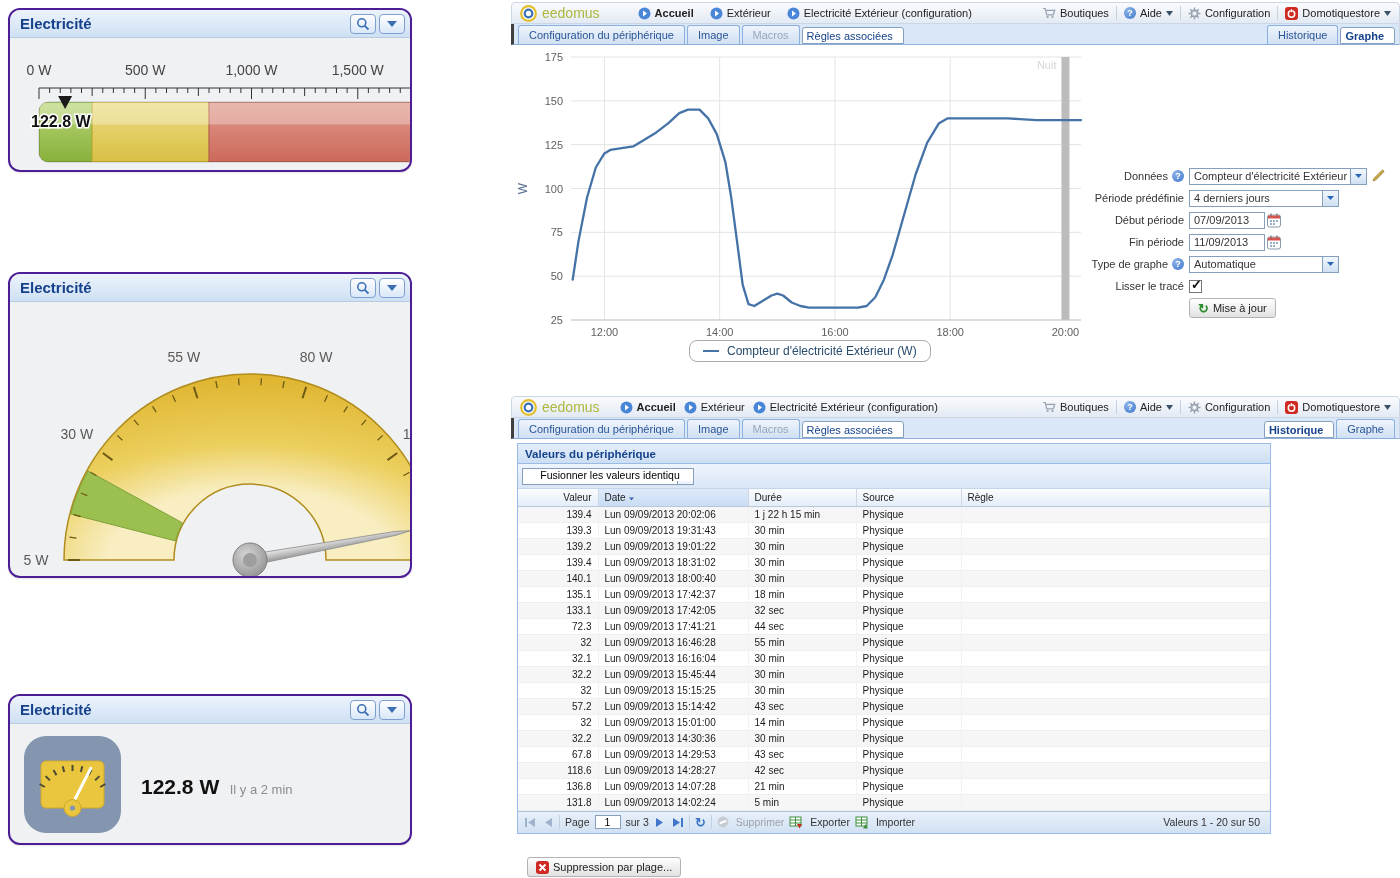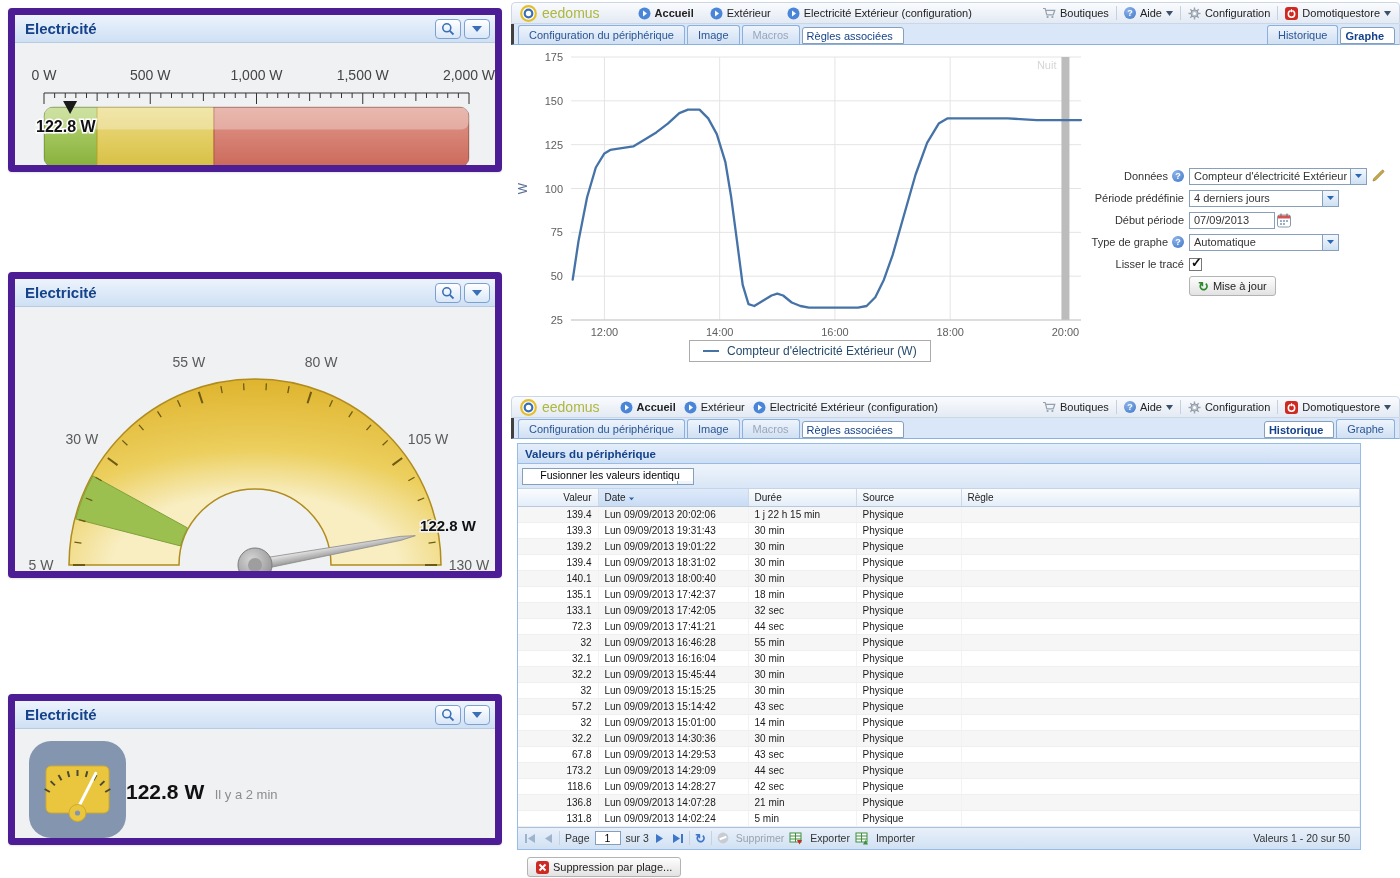--- a/index.html
+++ b/index.html
@@ -1,32 +1,32 @@
 <!DOCTYPE html>
 <html><head>
 <meta charset="utf-8">
 <style>
   * { box-sizing: border-box; margin: 0; padding: 0; }
   html,body { width:1400px; height:878px; background:#fff; font-family:"Liberation Sans",sans-serif; position:relative; overflow:hidden; }
 
   
-  .widget { position:absolute; left:8px; width:494px; border:7px solid #4c1d95; border-radius:4px; background:#f0f1f3; box-shadow:0 1px 2px rgba(0,0,0,.10); overflow:hidden; }
+  .widget { position:absolute; left:8px; width:404px; border:2px solid #4c1d95; border-radius:12px; background:#f0f1f3; box-shadow:0 1px 2px rgba(0,0,0,.10); overflow:hidden; }
   #w1 { top:8px;  height:164px; }
   #w2 { top:272px; height:306px; }
   #w3 { top:694px; height:151px; }
   .widget-header { height:28px; background:linear-gradient(#ecf3fc,#cfe0f4); border-bottom:1px solid #b7cbe3; display:flex; align-items:center; padding:0 5px 0 10px; }
   .widget-title { font-size:15px; font-weight:bold; color:#15428b; flex:1; }
   .hbtn { width:26px; height:20px; border:1px solid #7ea0cf; border-radius:4px; background:linear-gradient(#ffffff,#d9e7f8); display:flex; align-items:center; justify-content:center; margin-left:3px; cursor:pointer; }
   .w-body { position:relative; }
   .w-body svg { display:block; }
   .lgl { fill:#444; font-size:14px; }
   .lgv { fill:#111; font-size:16px; font-weight:bold; paint-order:stroke; stroke:#ffffff; stroke-width:3px; }
   .rgl { fill:#5a5a5a; font-size:14px; }
   .rgv { fill:#111; font-size:15px; font-weight:bold; paint-order:stroke; stroke:#f0f1f3; stroke-width:3px; }
-  .w3-body { display:flex; align-items:center; padding:12px 0 0 14px; }
+  .w3-body { display:flex; align-items:center; gap:20px; padding:12px 0 0 14px; }
   .w3-val { font-size:21px; font-weight:bold; color:#111; }
   .w3-ago { font-size:13px; color:#8d8d8d; margin-left:6px; }
 
   
   .rpanel { position:absolute; left:511px; width:889px; background:#fff; }
   #panel-top { top:0; height:392px; }
   #panel-bottom { top:394px; height:484px; }
   .nav { height:22px; margin-top:2px; background:linear-gradient(#fafbfd,#e3eaf4); border:1px solid #ccd7e6; border-radius:4px 4px 0 0; display:flex; align-items:center; font-size:11px; color:#222; padding:0 8px; }
   .brand { display:flex; align-items:center; gap:5px; margin-right:38px; }
   .brand-name { color:#aeb73e; font-size:14px; }
@@ -47,39 +47,39 @@
   .content { position:relative; background:#fff; }
   #content-top { height:347px; }
   #content-bottom { height:438px; }
 
   
   #chart-svg { position:absolute; left:2px; top:0; }
   .grid { stroke:#e4e4e4; stroke-width:1; }
   .ytick,.xtick { fill:#606060; font-size:11px; }
   .ytitle { fill:#5a6f94; font-size:12px; }
   .nuit { fill:#d6d6d6; font-size:11px; }
-  .legend { position:absolute; left:178px; top:295px; border:1px solid #ababab; border-radius:0; padding:3px 13px; background:#fff; display:flex; align-items:center; gap:8px; font-size:12px; color:#274b6d; }
+  .legend { position:absolute; left:178px; top:295px; border:1px solid #ababab; border-radius:8px; padding:3px 13px; background:#fff; display:flex; align-items:center; gap:8px; font-size:12px; color:#274b6d; }
   .legend-dash { width:16px; height:0; border-top:2px solid #4572a7; }
 
   
   .gform { position:absolute; left:568px; top:120px; width:316px; font-size:11px; color:#333; }
   .frow { display:flex; align-items:center; height:22px; }
   .flabel { width:110px; flex:none; text-align:right; padding-right:5px; display:flex; justify-content:flex-end; align-items:center; gap:4px; white-space:nowrap; }
   .sel { height:17px; border:1px solid #86a0bc; background:#fff; display:flex; align-items:center; font-size:11px; padding-left:4px; overflow:hidden; white-space:nowrap; cursor:pointer; }
   .sel .trig { margin-left:auto; width:16px; height:100%; flex:none; background:linear-gradient(#f2f7fd,#cfe0f3); border-left:1px solid #86a0bc; display:flex; align-items:center; justify-content:center; }
-  .datefield { width:86px; height:17px; border:1px solid #86a0bc; background:#fff; font-size:11px; padding:0 4px; display:flex; align-items:center; }
+  .datefield { width:76px; height:17px; border:1px solid #86a0bc; background:#fff; font-size:11px; padding:0 4px; display:flex; align-items:center; }
   .calbtn { margin-left:2px; cursor:pointer; display:flex; }
   .cb { width:13px; height:13px; border:1px solid #777; background:#fff; position:relative; cursor:pointer; }
   .cb .mark { position:absolute; left:1px; top:-4px; font-size:13px; font-weight:bold; color:#111; }
   .btn { height:20px; border:1px solid #b3b3b3; border-radius:3px; background:linear-gradient(#fefefe,#e2e2e2); display:inline-flex; align-items:center; gap:4px; padding:0 8px; font-size:11px; color:#222; cursor:pointer; }
   .refresh-txt { color:#3f76c8; font-size:13px; font-weight:bold; line-height:11px; }
   .refresh-txt.green { color:#2c8a2c; }
 
   
-  .gridpanel { position:absolute; left:6px; top:4px; width:844px; border:1px solid #99bbe8; background:#fff; }
+  .gridpanel { position:absolute; left:6px; top:4px; width:754px; border:1px solid #99bbe8; background:#fff; }
   .gtitle { height:20px; background:linear-gradient(#e4eefb,#cddef3); border-bottom:1px solid #99bbe8; color:#15428b; font-weight:bold; font-size:11.5px; display:flex; align-items:center; padding-left:7px; }
   .gtoolbar { height:25px; background:linear-gradient(#eef4fc,#d9e6f6); border-bottom:1px solid #c3d5ea; display:flex; align-items:center; padding-left:4px; }
   .combo { width:172px; height:17px; border:1px solid #86a0bc; background:#fff; display:flex; align-items:center; font-size:10.5px; padding-left:4px; overflow:hidden; white-space:nowrap; cursor:pointer;flex-direction:column; }
   .combo .trig { margin-left:auto; width:16px; height:100%; flex:none; background:linear-gradient(#f2f7fd,#cfe0f3); border-left:1px solid #86a0bc; display:flex; align-items:center; justify-content:center; }
   table.grid { width:100%; border-collapse:collapse; table-layout:fixed; font-size:10px; color:#1a1a1a; }
   .grid th { height:17px; background:linear-gradient(#fbfcfd,#e3edf9); border-right:1px solid #cfd9e6; border-bottom:1px solid #b9c9dd; font-weight:normal; text-align:left; padding:0 6px; color:#222; white-space:nowrap; cursor:pointer; }
   .grid th.sorted { background:linear-gradient(#dfeafa,#c8dcf4); }
   .grid th.num, .grid td.num { text-align:right; }
   .grid td { height:15px; line-height:15px; border-bottom:1px solid #efefef; border-right:1px solid #f2f2f2; padding:0 6px; white-space:nowrap; overflow:hidden; }
   .grid tbody tr:nth-child(odd) td { background:#f6f6f6; }
@@ -473,20 +473,41 @@
                 <rect x="6" y="7" width="2" height="2"></rect>
                 <rect x="9" y="7" width="2" height="2"></rect>
                 <rect x="3" y="10" width="2" height="2"></rect>
                 <rect x="6" y="10" width="2" height="2"></rect>
               </g>
             </svg>
           </span>
       </div>
       <div class="frow">
         <span class="flabel">
+            <span>Fin période</span>
+          </span>
+        <span class="datefield">11/09/2013</span>
+        <span class="calbtn">
+            <svg width="14" height="15">
+              <rect x="0.5" y="2" width="13" height="12" rx="2" fill="#fff" stroke="#8a9aaa"></rect>
+              <rect x="1" y="2.5" width="12" height="3" fill="#d9534f"></rect>
+              <line x1="4" y1="0.5" x2="4" y2="3.5" stroke="#666"></line>
+              <line x1="10" y1="0.5" x2="10" y2="3.5" stroke="#666"></line>
+              <g fill="#9ab0c4">
+                <rect x="3" y="7" width="2" height="2"></rect>
+                <rect x="6" y="7" width="2" height="2"></rect>
+                <rect x="9" y="7" width="2" height="2"></rect>
+                <rect x="3" y="10" width="2" height="2"></rect>
+                <rect x="6" y="10" width="2" height="2"></rect>
+              </g>
+            </svg>
+          </span>
+      </div>
+      <div class="frow">
+        <span class="flabel">
             <span>Type de graphe</span>
             <span class="help-ball">?</span>
           </span>
         <span class="sel" style="width:150px">
             <span>Automatique</span>
             <span class="trig">
               <svg width="7" height="4">
                 <path d="M0 0 H7 L3.5 4 Z" fill="#2a66b8"></path>
               </svg>
             </span>
@@ -731,27 +752,20 @@
               <td class="num">32.2</td>
               <td>Lun 09/09/2013 14:30:36</td>
               <td>30 min</td>
               <td>Physique</td>
               <td></td>
             </tr>
             <tr>
               <td class="num">67.8</td>
               <td>Lun 09/09/2013 14:29:53</td>
               <td>43 sec</td>
-              <td>Physique</td>
-              <td></td>
-            </tr>
-            <tr>
-              <td class="num">173.2</td>
-              <td>Lun 09/09/2013 14:29:09</td>
-              <td>44 sec</td>
               <td>Physique</td>
               <td></td>
             </tr>
             <tr>
               <td class="num">118.6</td>
               <td>Lun 09/09/2013 14:28:27</td>
               <td>42 sec</td>
               <td>Physique</td>
               <td></td>
             </tr>

